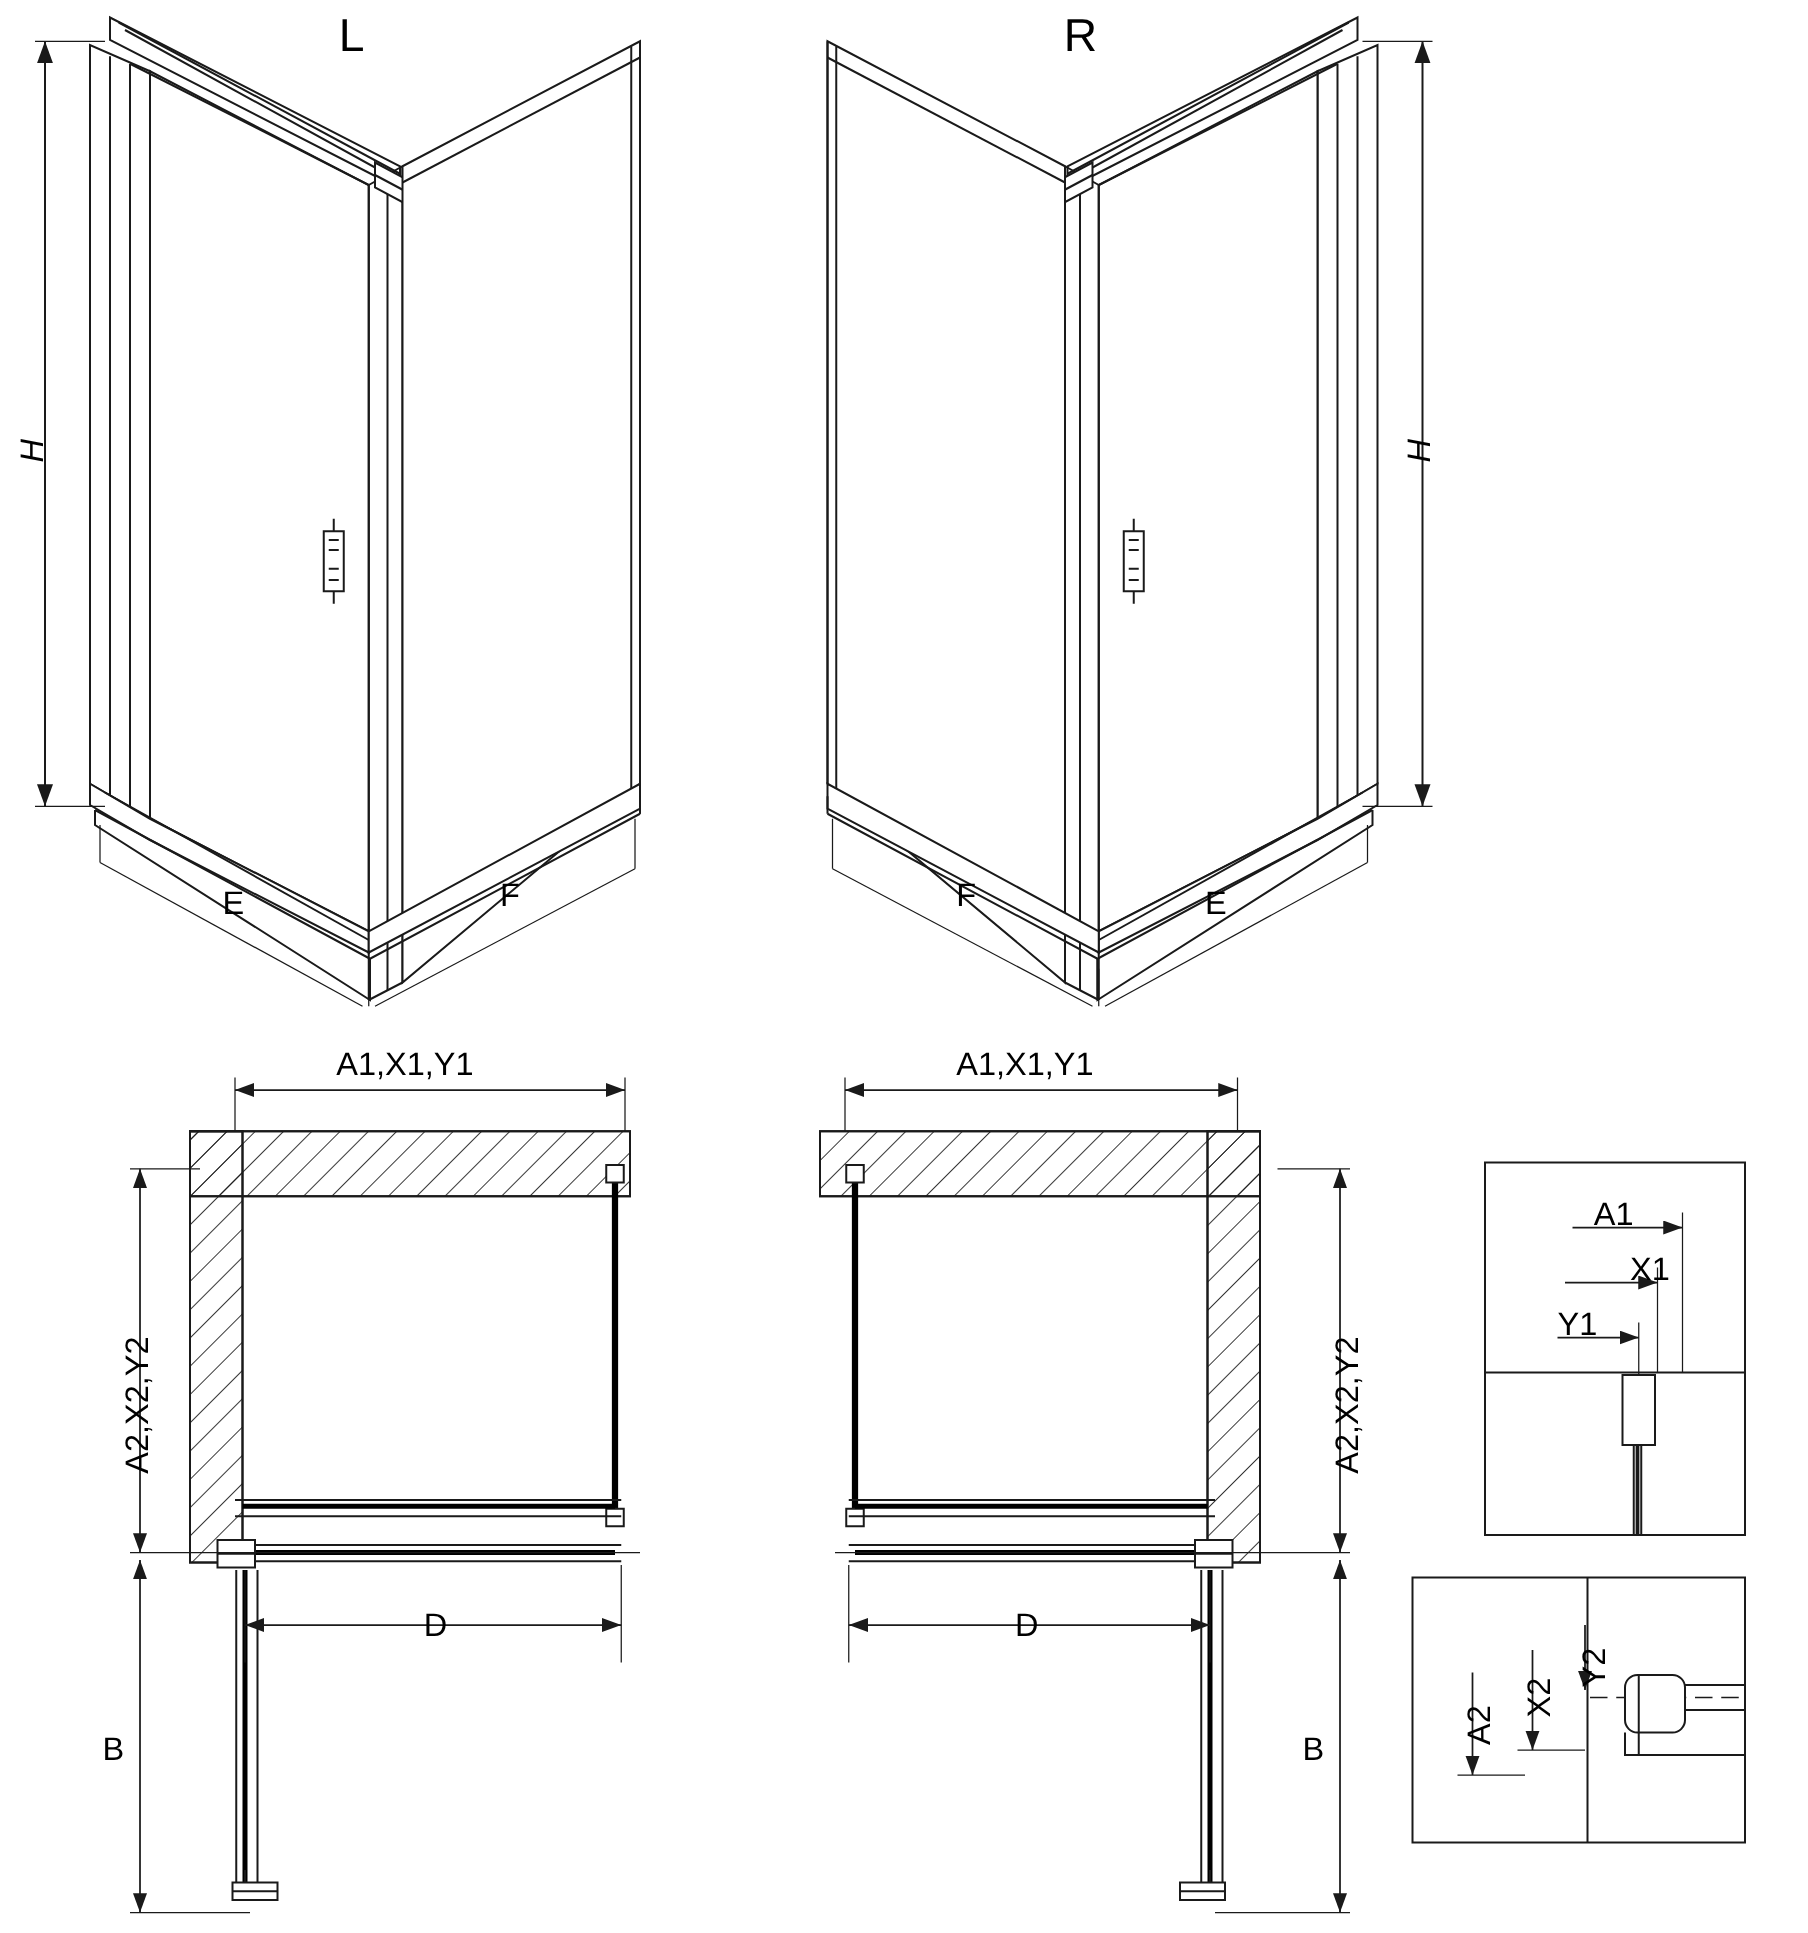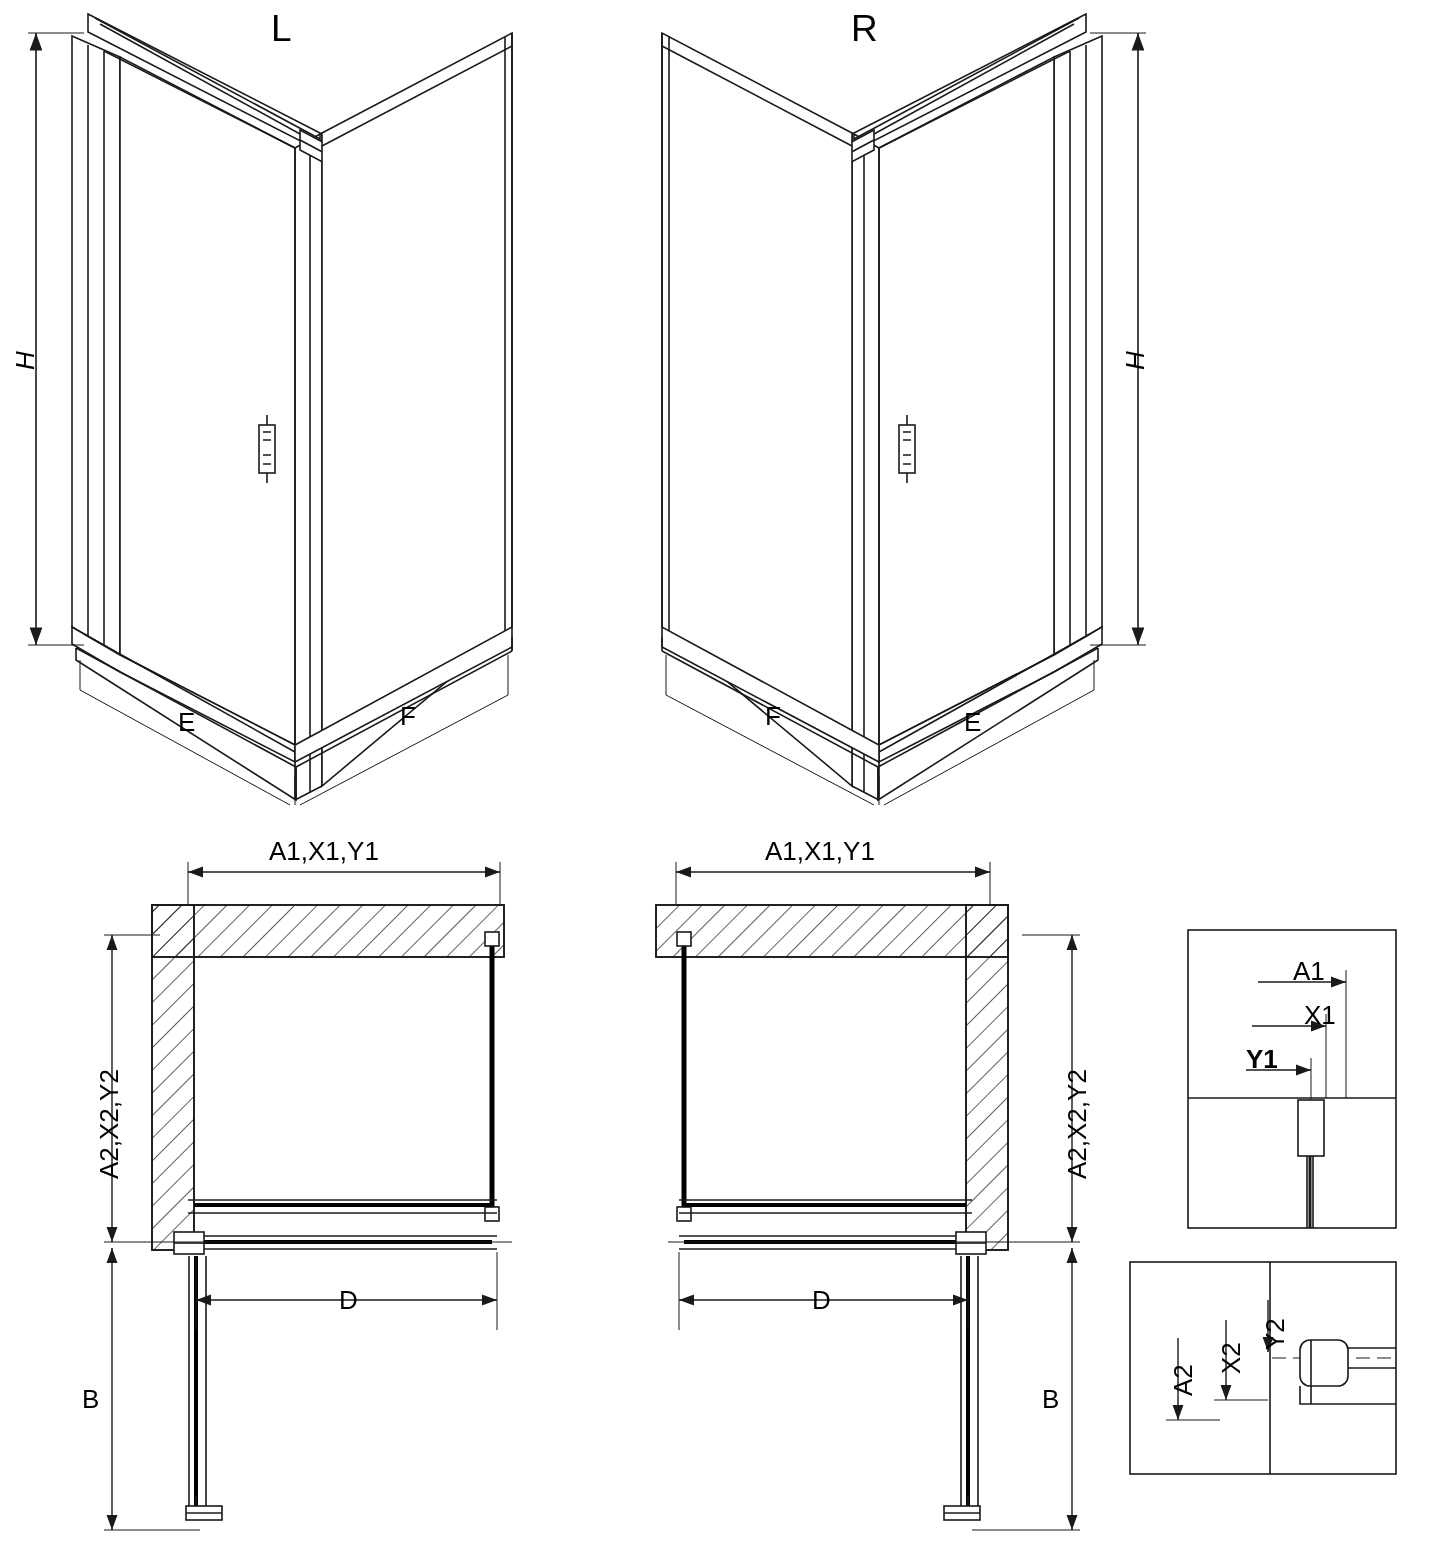--- a/index.html
+++ b/index.html
@@ -306,21 +306,21 @@
   <div class="lbl lbl-med" style="left:269px; top:838px;">A1,X1,Y1</div>
   <div class="lbl lbl-med rot-ccw" style="left:96px; top:1179px;">A2,X2,Y2</div>
   <div class="lbl lbl-med" style="left:339px; top:1287px;">D</div>
   <div class="lbl lbl-med" style="left:82px; top:1386px;">B</div>
 
   <div class="lbl lbl-med" style="left:765px; top:838px;">A1,X1,Y1</div>
   <div class="lbl lbl-med rot-ccw" style="left:1064px; top:1179px;">A2,X2,Y2</div>
   <div class="lbl lbl-med" style="left:812px; top:1287px;">D</div>
   <div class="lbl lbl-med" style="left:1042px; top:1386px;">B</div>
 
-  <div class="lbl lbl-med" style="left:1275px; top:958px;margin-left:18px;">A1</div>
+  <div class="lbl lbl-med" style="left:1275px; top:958px;">A1</div>
   <div class="lbl lbl-med" style="left:1256px; top:1002px;margin-left:48px;">X1</div>
-  <div class="lbl lbl-med" style="left:1246px; top:1046px;font-weight:bold;">Y1</div>
+  <div class="lbl lbl-med" style="left:1246px; top:1046px;">Y1</div>
 
   <div class="lbl lbl-med rot-ccw" style="left:1170px; top:1396px;">A2</div>
   <div class="lbl lbl-med rot-ccw" style="left:1218px; top:1374px;">X2</div>
   <div class="lbl lbl-med rot-ccw" style="left:1262px; top:1350px;">Y2</div>
 
 </div>
 
 </body></html>

